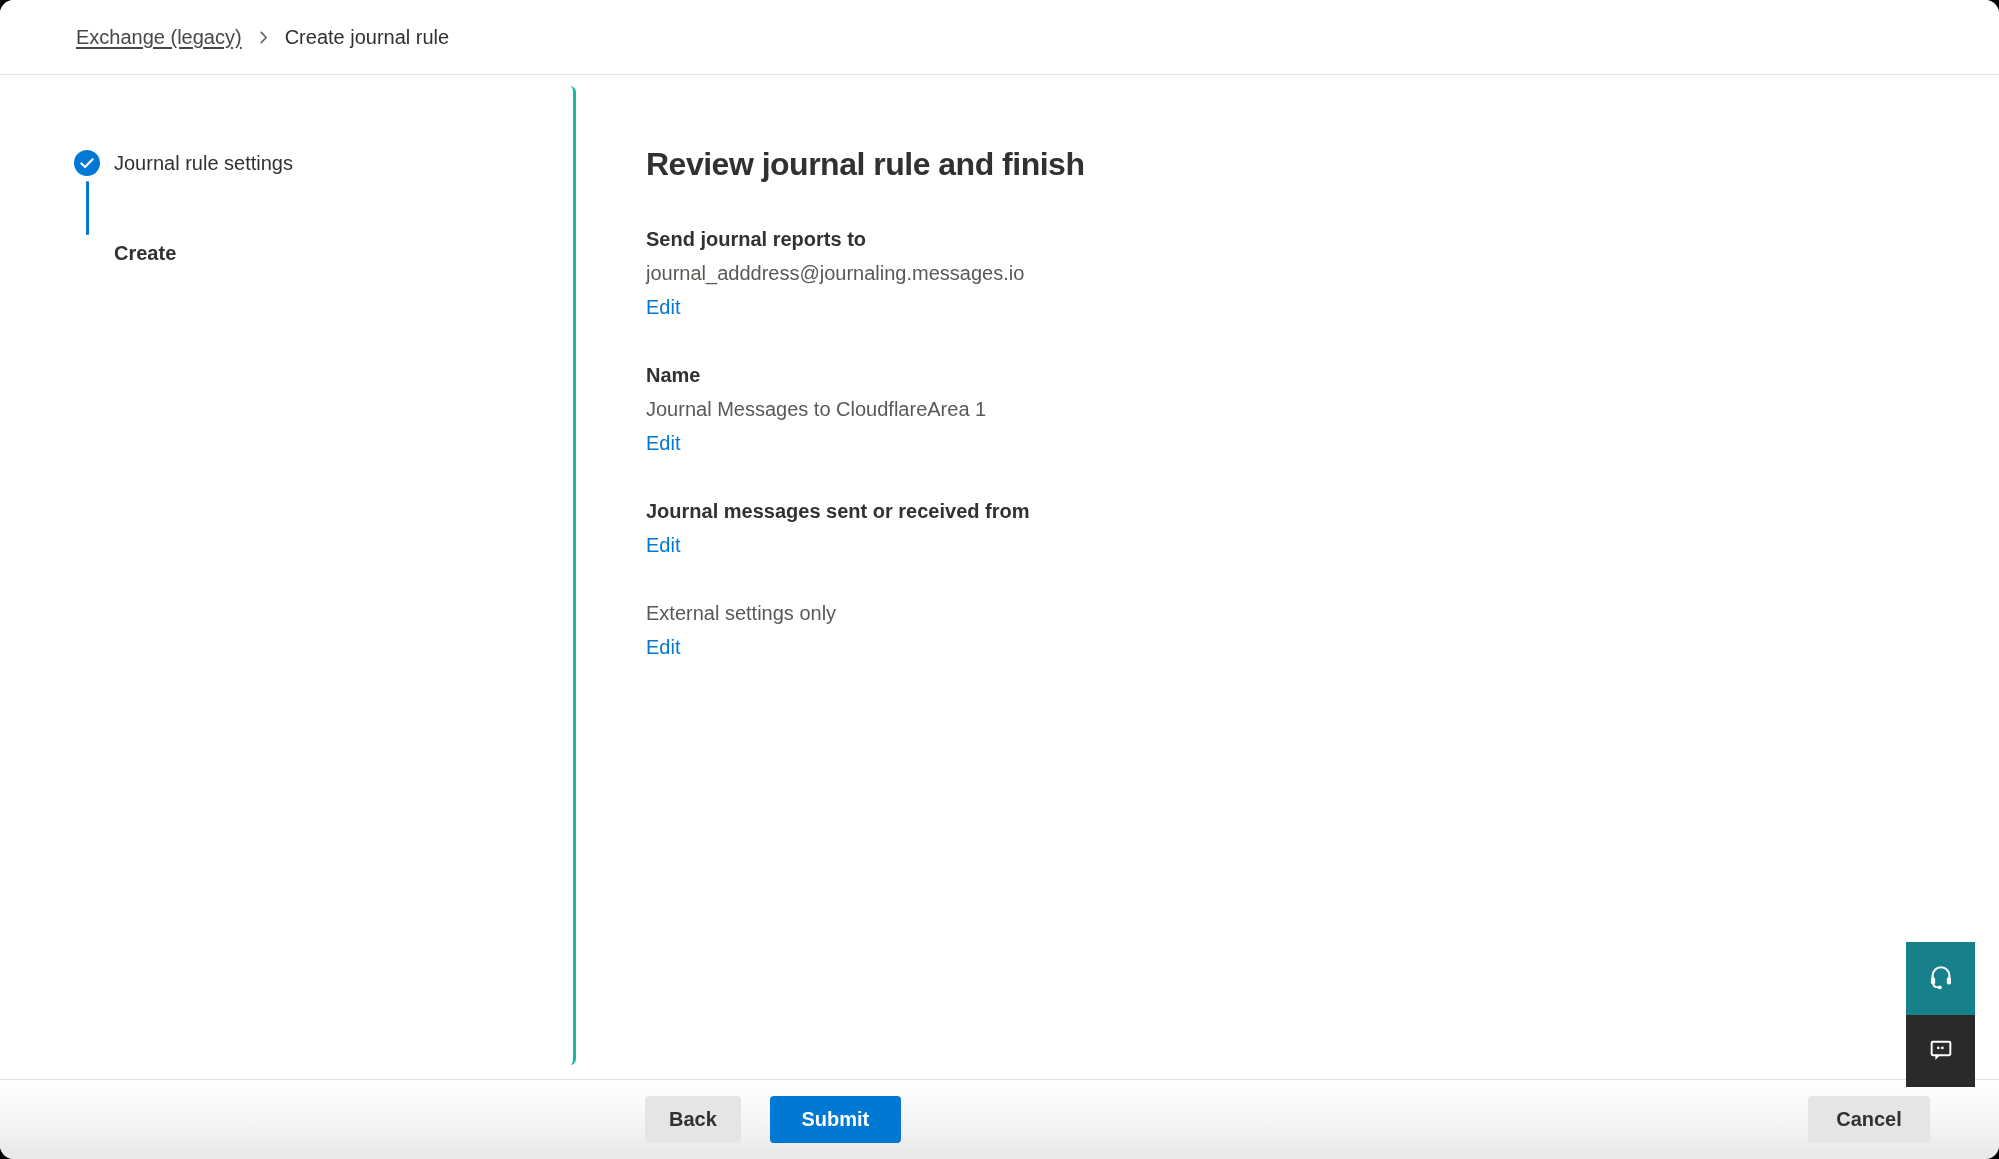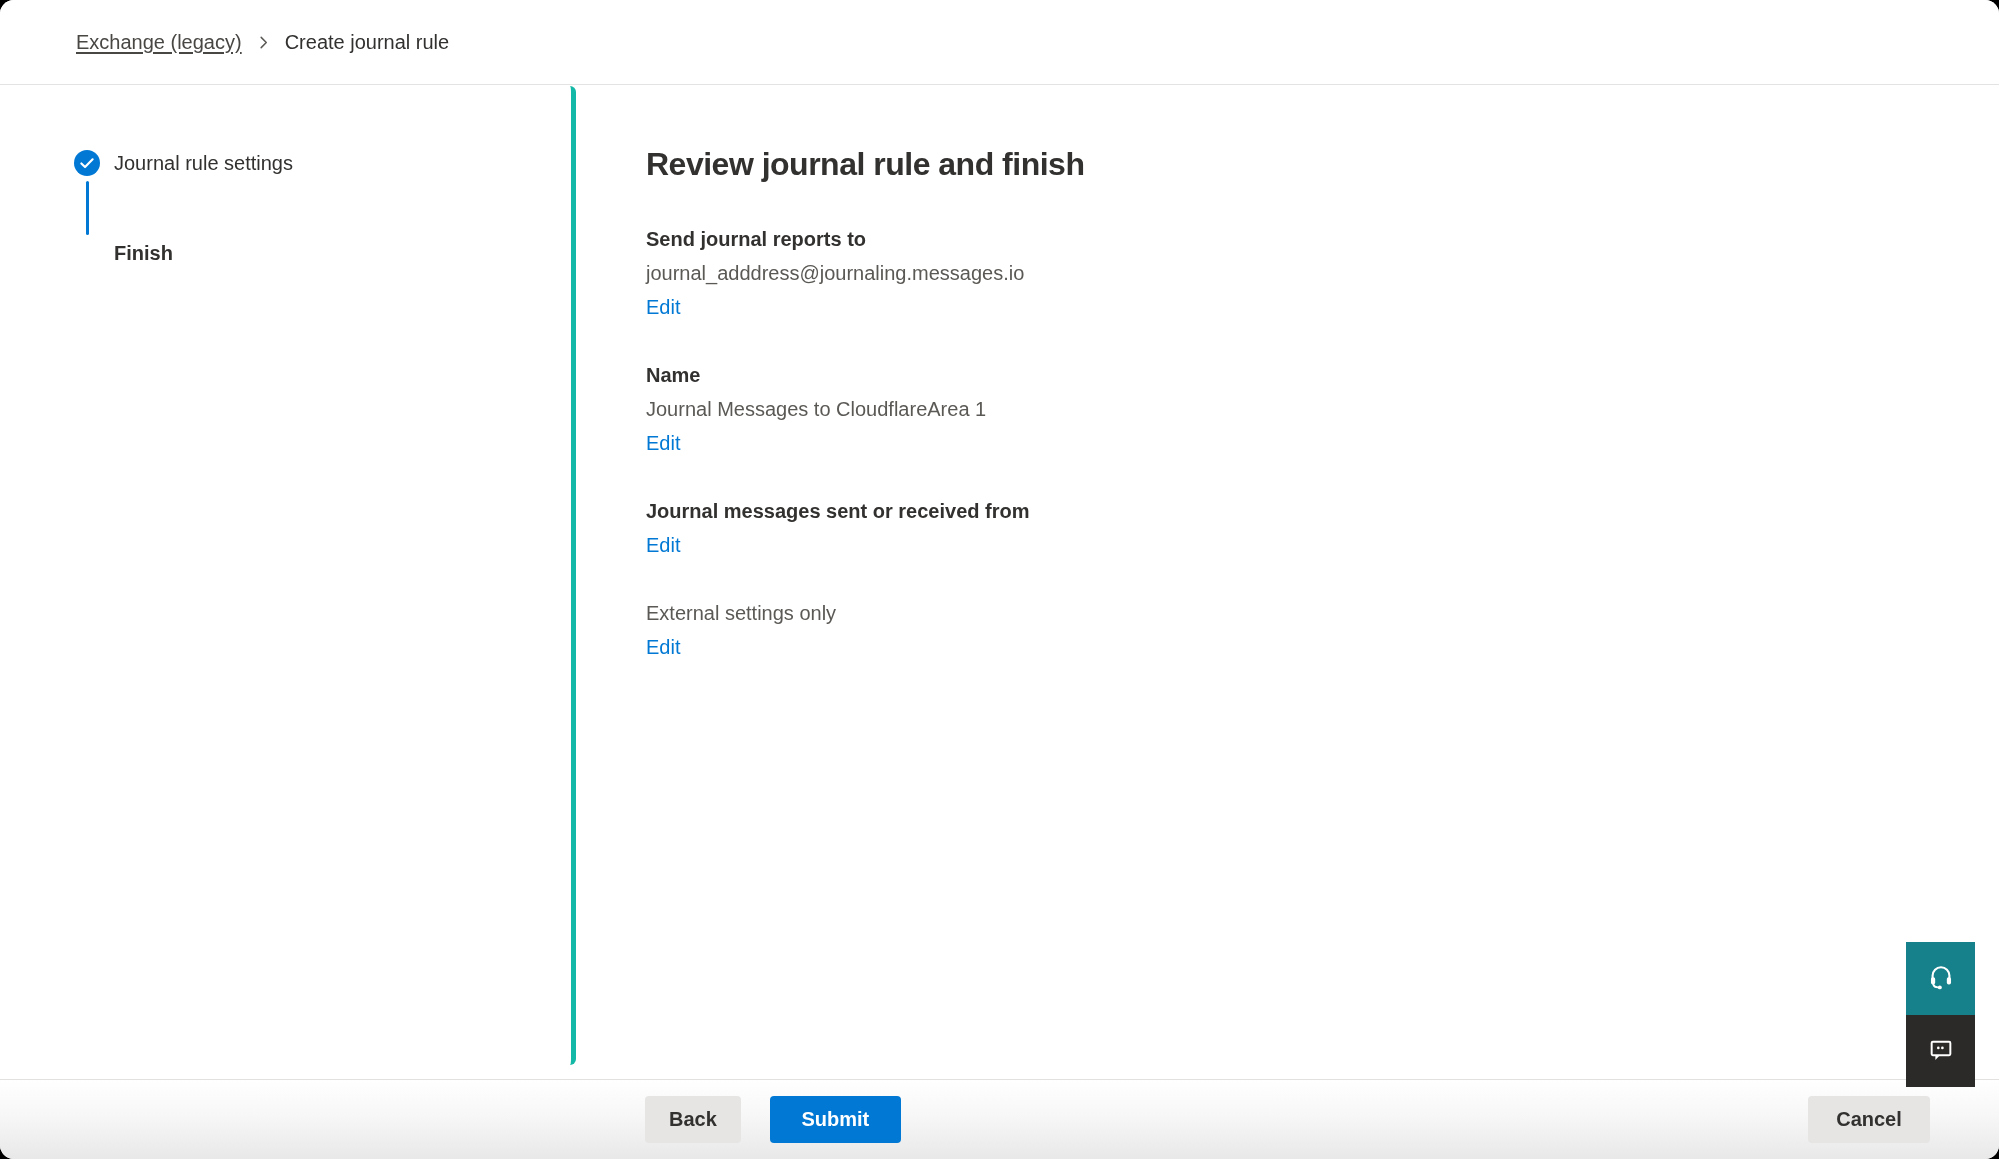--- a/index.html
+++ b/index.html
@@ -14,21 +14,21 @@
   .window {
     position: absolute;
     inset: 0;
     background: #fff;
     border-radius: 14px;
     overflow: hidden;
   }
 
   
   .header {
-    height: 85px;
+    height: 75px;
     box-sizing: border-box;
     border-bottom: 1px solid #e5e3e1;
     display: flex;
     align-items: center;
     padding-left: 76px;
     background: #fff;
   }
   .breadcrumb { display: flex; align-items: center; gap: 15px; font-size: 20px; }
   .crumb-link {
     color: #494744;
@@ -47,21 +47,21 @@
     left: 0;
     right: 0;
     display: flex;
     background: #fff;
   }
 
   
   .sidebar {
     width: 576px;
     box-sizing: border-box;
-    border-right: 5px solid #14b8a6;
+    border-right: 3px solid #14b8a6;
     padding: 64px 0 0 74px;
     flex-shrink: 0;
     border-radius: 6px;
   }
   .step { display: flex; align-items: center; }
   .step-icon { width: 26px; height: 26px; flex-shrink: 0; }
   .step-label { margin-left: 14px; font-size: 20px; color: #323130; }
   .step-label.current { font-weight: 700; }
   .step-connector {
     width: 3px;
@@ -182,21 +182,21 @@
         </span>
         <span class="step-label">Journal rule settings</span>
       </div>
 
       <div class="step-connector"></div>
 
       <div class="step">
         <span class="step-icon">
           <span class="dot-icon"></span>
         </span>
-        <span class="step-label current">Finish</span>
+        <span class="step-label current">Create</span>
       </div>
     </div>
 
     <div class="main">
       <h1 class="page-title">Review journal rule and finish</h1>
 
       <div class="review-section">
         <div class="section-label">Send journal reports to</div>
         <div class="section-value">journal_adddress@journaling.messages.io</div>
         <span class="edit-link">Edit</span>

